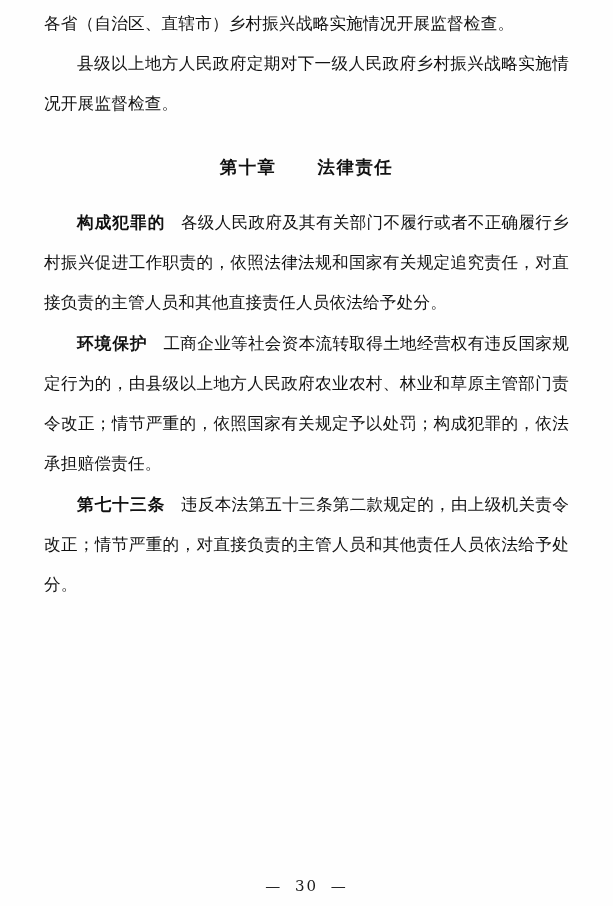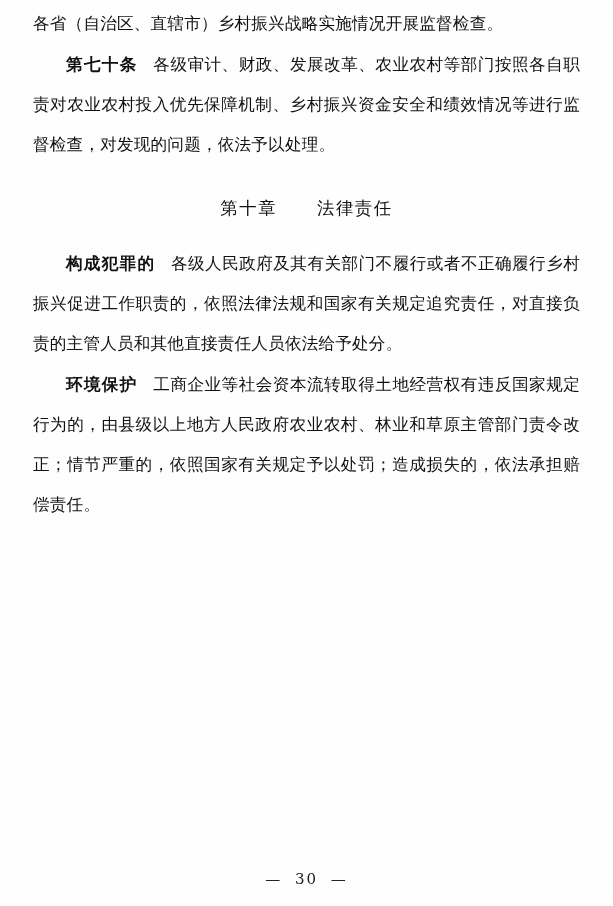--- a/index.html
+++ b/index.html
@@ -11,21 +11,21 @@
     width: 613px;
     height: 906px;
     overflow: hidden;
     font-family: "DejaVu Serif", serif;
   }
   .page {
     position: relative;
     width: 613px;
     height: 906px;
     box-sizing: border-box;
-    padding: 0 33px;
+    padding: 0 44px;
     background: #fefefe;
     color: #111111;
   }
   .body-text {
     padding-top: 4px;
   }
   p.para {
     margin: 0 0 0 0;
     font-size: 16.6px;
     line-height: 40px;
@@ -40,76 +40,79 @@
   .art-label {
     font-weight: bold;
     letter-spacing: 1px;
   }
   .gap-sm {
     padding-right: 10px;
   }
   h2.chapter {
     margin: 26px 0 18px 0;
     font-size: 17.4px;
-    font-weight: normal;
+    font-weight: bold;
     text-align: center;
     letter-spacing: 1.5px;
     line-height: 34px;
   }
   .chapter .spacer {
     display: inline-block;
     width: 26px;
   }
   .footer {
     position: absolute;
     left: 0;
     right: 0;
-    bottom: 18px;
+    bottom: 11px;
     text-align: center;
     font-size: 15px;
     color: #1a1a1a;
     letter-spacing: 2px;
   }
   .footer .dash {
     display: inline-block;
     padding: 0 6px;
   }
 </style>
 </head>
 <body>
 
 <div class="page">
   <div class="body-text">
 
     <p class="para">
       <span>各省（自治区、直辖市）乡村振兴战略实施情况开展监督检查。</span>
     </p>
 
+    <p class="para indent">
+      <span>县级以上地方人民政府定期对下一级人民政府乡村振兴战略实施情况开展监督检查。</span>
+    </p>
 
-    <p class="para indent">
-      <span class="art-label gap-sm">第七十条</span>
-      <span>各级审计、财政、发展改革、农业农村等部门按照各自职责对农业农村投入优先保障机制、乡村振兴资金安全和绩效情况等进行监督检查，对发现的问题，依法予以处理。</span>
-    </p>
 
     <h2 class="chapter">
       <span>第十章</span>
       <span class="spacer"></span>
       <span>法律责任</span>
     </h2>
 
     <p class="para indent">
       <span class="art-label gap-sm">构成犯罪的</span>
       <span>各级人民政府及其有关部门不履行或者不正确履行乡村振兴促进工作职责的，依照法律法规和国家有关规定追究责任，对直接负责的主管人员和其他直接责任人员依法给予处分。</span>
     </p>
 
     <p class="para indent">
       <span class="art-label gap-sm">环境保护</span>
-      <span>工商企业等社会资本流转取得土地经营权有违反国家规定行为的，由县级以上地方人民政府农业农村、林业和草原主管部门责令改正；情节严重的，依照国家有关规定予以处罚；造成损失的，依法承担赔偿责任。</span>
+      <span>工商企业等社会资本流转取得土地经营权有违反国家规定行为的，由县级以上地方人民政府农业农村、林业和草原主管部门责令改正；情节严重的，依照国家有关规定予以处罚；构成犯罪的，依法承担赔偿责任。</span>
     </p>
 
+    <p class="para indent">
+      <span class="art-label gap-sm">第七十三条</span>
+      <span>违反本法第五十三条第二款规定的，由上级机关责令改正；情节严重的，对直接负责的主管人员和其他责任人员依法给予处分。</span>
+    </p>
 
 
   </div>
 
   <div class="footer">
     <span class="dash">—</span>
     <span>30</span>
     <span class="dash">—</span>
   </div>
 </div>

